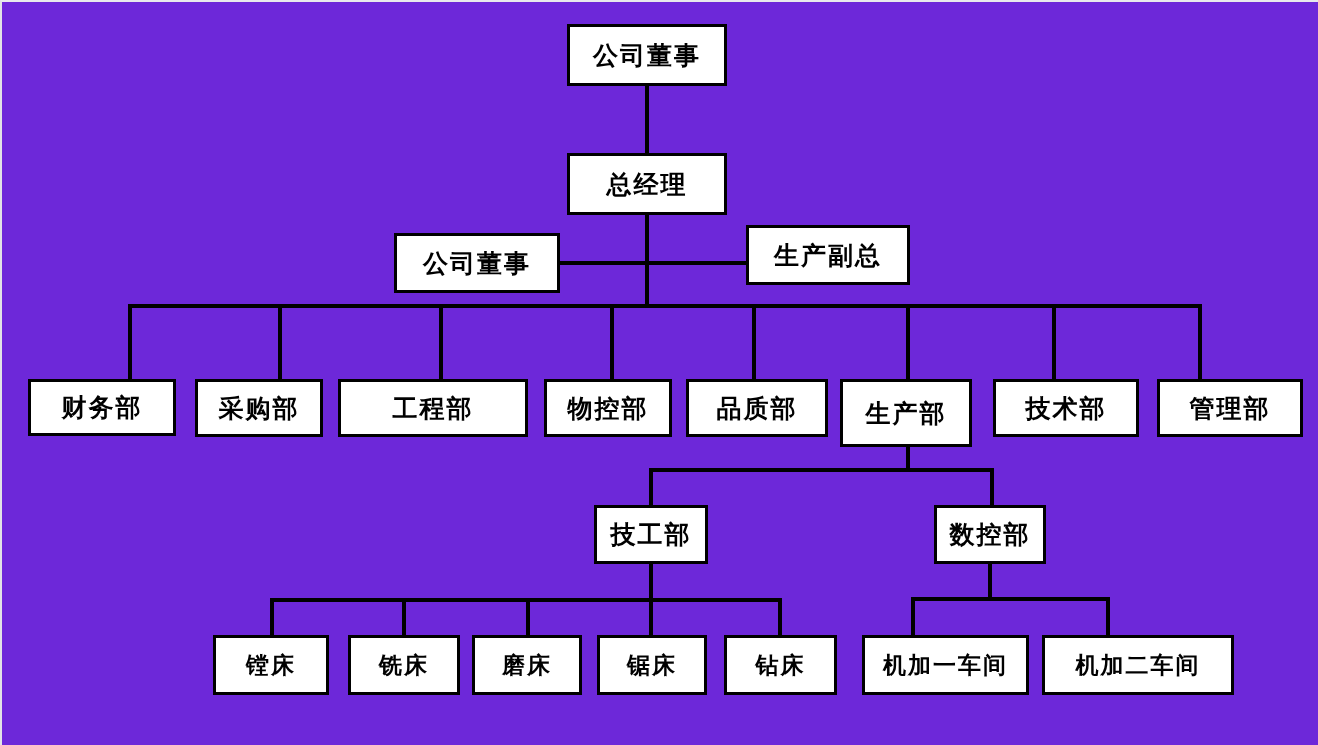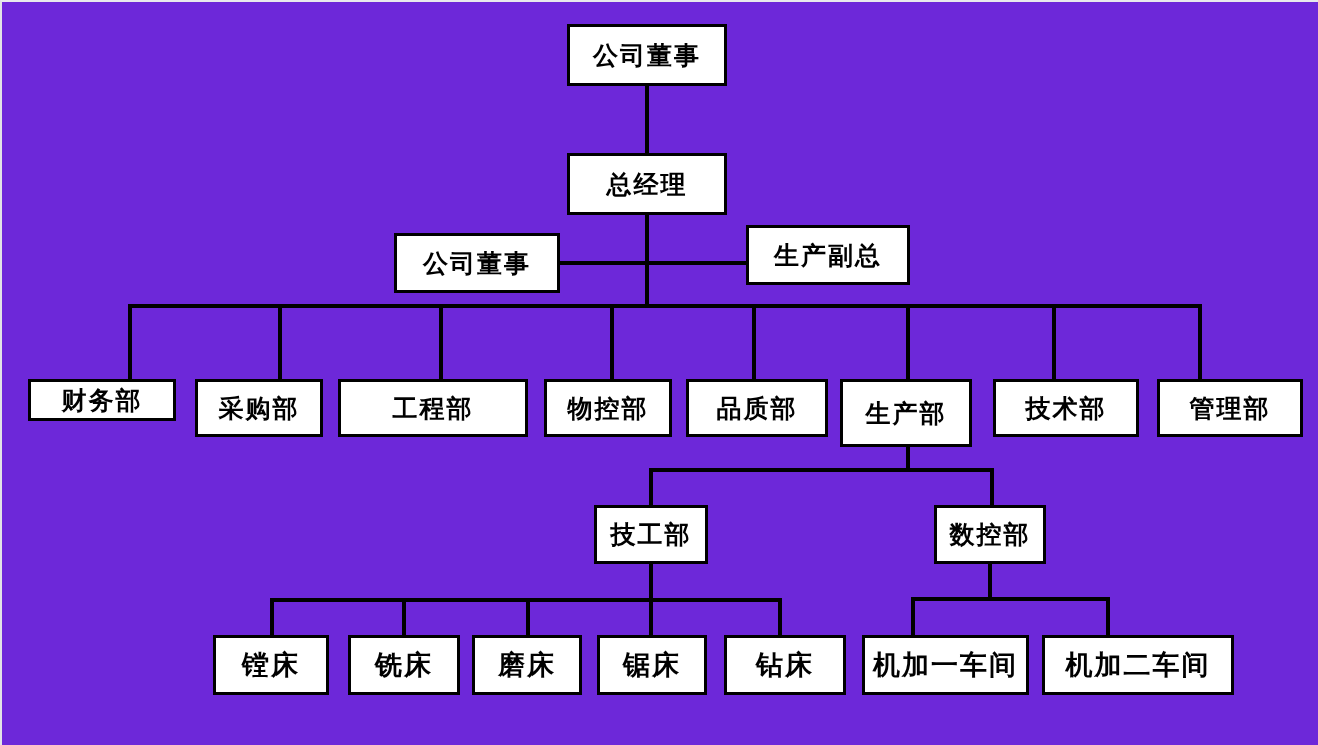--- a/index.html
+++ b/index.html
@@ -27,21 +27,21 @@
     align-items: center;
     justify-content: center;
     color: #000000;
     font-size: 25px;
     font-weight: 700;
     letter-spacing: 2px;
     white-space: nowrap;
     z-index: 2;
   }
   .node.small {
-    font-size: 27px;
+    font-size: 23px;
     border-width: 3px;
   }
   .hline, .vline {
     position: absolute;
     background: #000000;
     z-index: 1;
   }
   .hline { height: 4px; }
   .vline { width: 4px; }
 </style>
@@ -70,21 +70,21 @@
 
   <div class="vline" style="left:126px; top:302px; height:76px;"></div>
   <div class="vline" style="left:276px; top:302px; height:76px;"></div>
   <div class="vline" style="left:437px; top:302px; height:76px;"></div>
   <div class="vline" style="left:608px; top:302px; height:76px;"></div>
   <div class="vline" style="left:750px; top:302px; height:76px;"></div>
   <div class="vline" style="left:904px; top:302px; height:76px;"></div>
   <div class="vline" style="left:1050px; top:302px; height:76px;"></div>
   <div class="vline" style="left:1196px; top:302px; height:76px;"></div>
 
-  <div class="node" style="left:26px; top:377px; width:148px; height:42px;">财务部</div>
+  <div class="node" style="left:26px; top:377px; width:148px; height:57px;">财务部</div>
   <div class="node" style="left:193px; top:377px; width:128px; height:58px;">采购部</div>
   <div class="node" style="left:336px; top:377px; width:190px; height:58px;">工程部</div>
   <div class="node" style="left:542px; top:377px; width:128px; height:58px;">物控部</div>
   <div class="node" style="left:684px; top:377px; width:142px; height:58px;">品质部</div>
   <div class="node" style="left:838px; top:377px; width:132px; height:68px;text-align:center;">生产部</div>
   <div class="node" style="left:991px; top:377px; width:146px; height:58px;">技术部</div>
   <div class="node" style="left:1155px; top:377px; width:146px; height:58px;">管理部</div>
 
   <div class="vline" style="left:904px; top:435px; height:34px;"></div>
   <div class="hline" style="left:647px; top:466px; width:345px;"></div>
@@ -104,18 +104,18 @@
 
   <div class="vline" style="left:986px; top:562px; height:34px;"></div>
   <div class="hline" style="left:909px; top:595px; width:199px;"></div>
   <div class="vline" style="left:909px; top:595px; height:39px;"></div>
   <div class="vline" style="left:1104px; top:595px; height:39px;"></div>
 
   <div class="node small" style="left:211px; top:633px; width:116px; height:60px;">镗床</div>
   <div class="node small" style="left:346px; top:633px; width:112px; height:60px;">铣床</div>
   <div class="node small" style="left:470px; top:633px; width:110px; height:60px;">磨床</div>
   <div class="node small" style="left:595px; top:633px; width:110px; height:60px;">锯床</div>
-  <div class="node small" style="left:722px; top:633px; width:122px; height:60px;font-family:Liberation Mono, monospace;">钻床</div>
+  <div class="node small" style="left:722px; top:633px; width:113px; height:60px;font-family:Liberation Mono, monospace;">钻床</div>
 
   <div class="node small" style="left:860px; top:633px; width:167px; height:60px;">机加一车间</div>
   <div class="node small" style="left:1040px; top:633px; width:192px; height:60px;">机加二车间</div>
 
 </div>
 
 </body></html>

